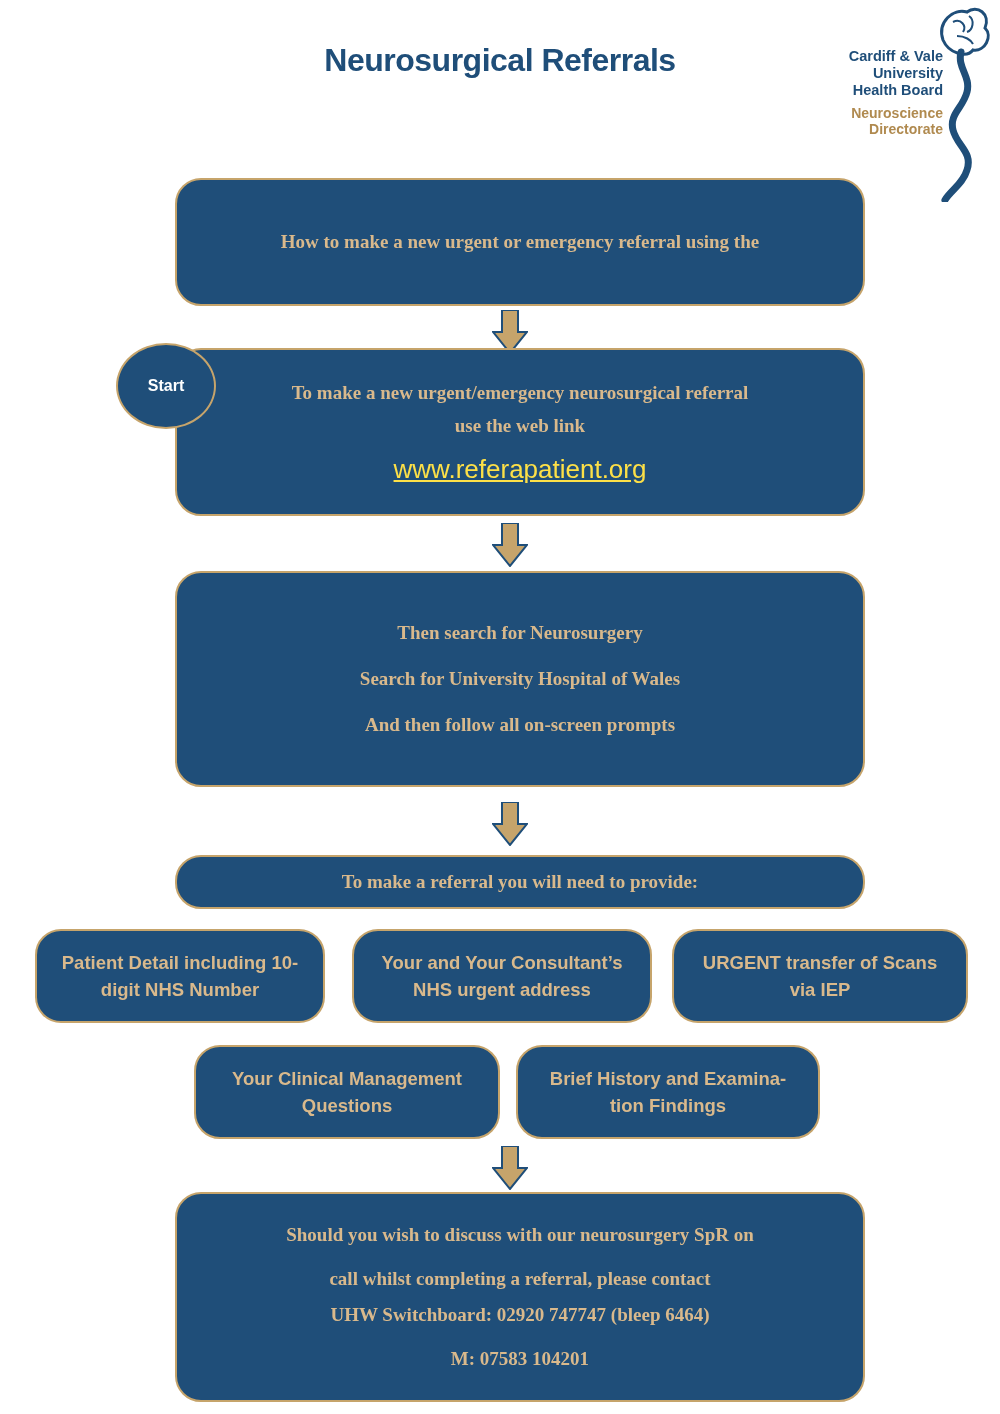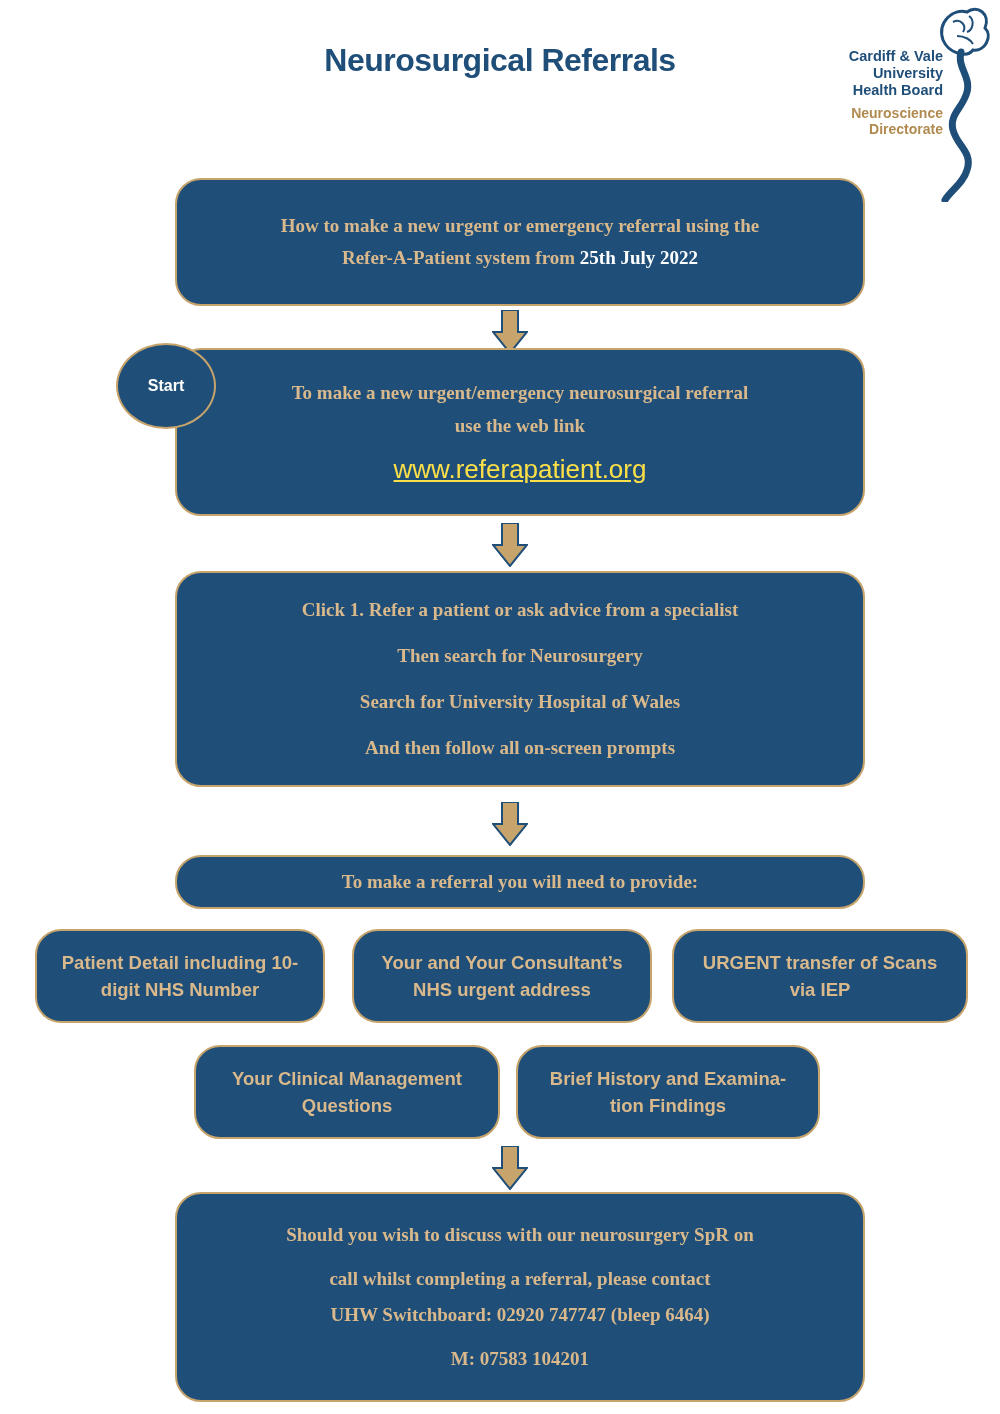--- a/index.html
+++ b/index.html
@@ -160,21 +160,20 @@
     <span>Health Board</span>
     <span class="sub">
       <span>Neuroscience</span><br>
       <span>Directorate</span>
     </span>
   </div>
 </div>
 
 <div class="box" id="box-intro">
   <p class="t19">How to make a new urgent or emergency referral using the</p>
-  <p class="t19"><span>Refer-A-Patient system from </span><span class="white">25th July 2022</span></p>
 </div>
 
 <div class="arrow" id="arrow-1">
   <svg width="36" height="44" viewBox="0 0 36 44">
     <polygon points="10,0 26,0 26,22 35,22 18,43 1,22 10,22" fill="#C6A46B" stroke="#1F4E79" stroke-width="2"></polygon>
   </svg>
 </div>
 
 <div class="start-oval" style="left:116px; top:343px;">
   <span>Start</span>
@@ -186,21 +185,20 @@
   <a class="link" href="#">www.referapatient.org</a>
 </div>
 
 <div class="arrow" id="arrow-2">
   <svg width="36" height="44" viewBox="0 0 36 44">
     <polygon points="10,0 26,0 26,22 35,22 18,43 1,22 10,22" fill="#C6A46B" stroke="#1F4E79" stroke-width="2"></polygon>
   </svg>
 </div>
 
 <div class="box" id="box-steps">
-  <p class="t19" style="margin-bottom:14px;">Click 1. Refer a patient or ask advice from a specialist</p>
   <p class="t19" style="margin-bottom:14px;">Then search for Neurosurgery</p>
   <p class="t19" style="margin-bottom:14px;">Search for University Hospital of Wales</p>
   <p class="t19">And then follow all on-screen prompts</p>
 </div>
 
 <div class="arrow" id="arrow-3">
   <svg width="36" height="44" viewBox="0 0 36 44">
     <polygon points="10,0 26,0 26,22 35,22 18,43 1,22 10,22" fill="#C6A46B" stroke="#1F4E79" stroke-width="2"></polygon>
   </svg>
 </div>

